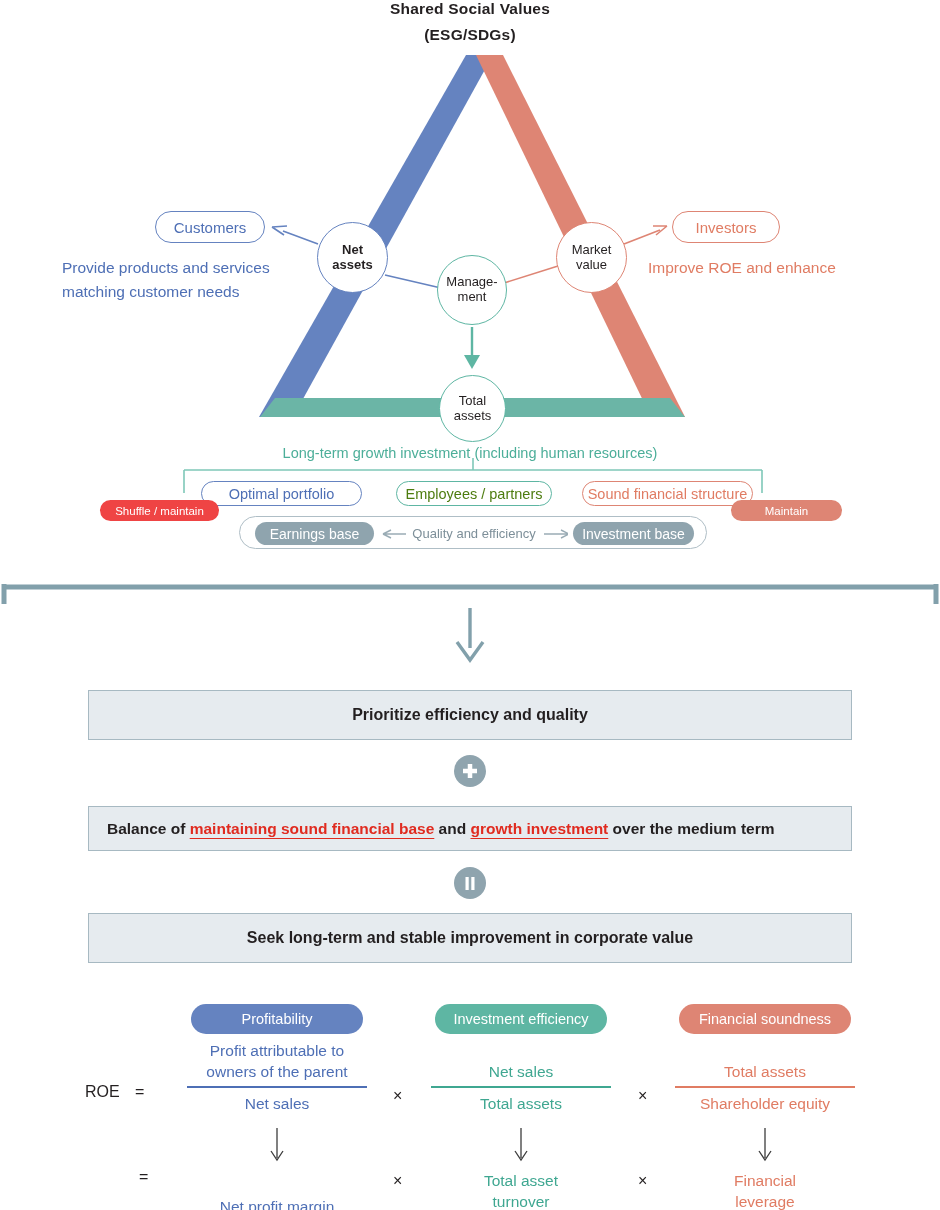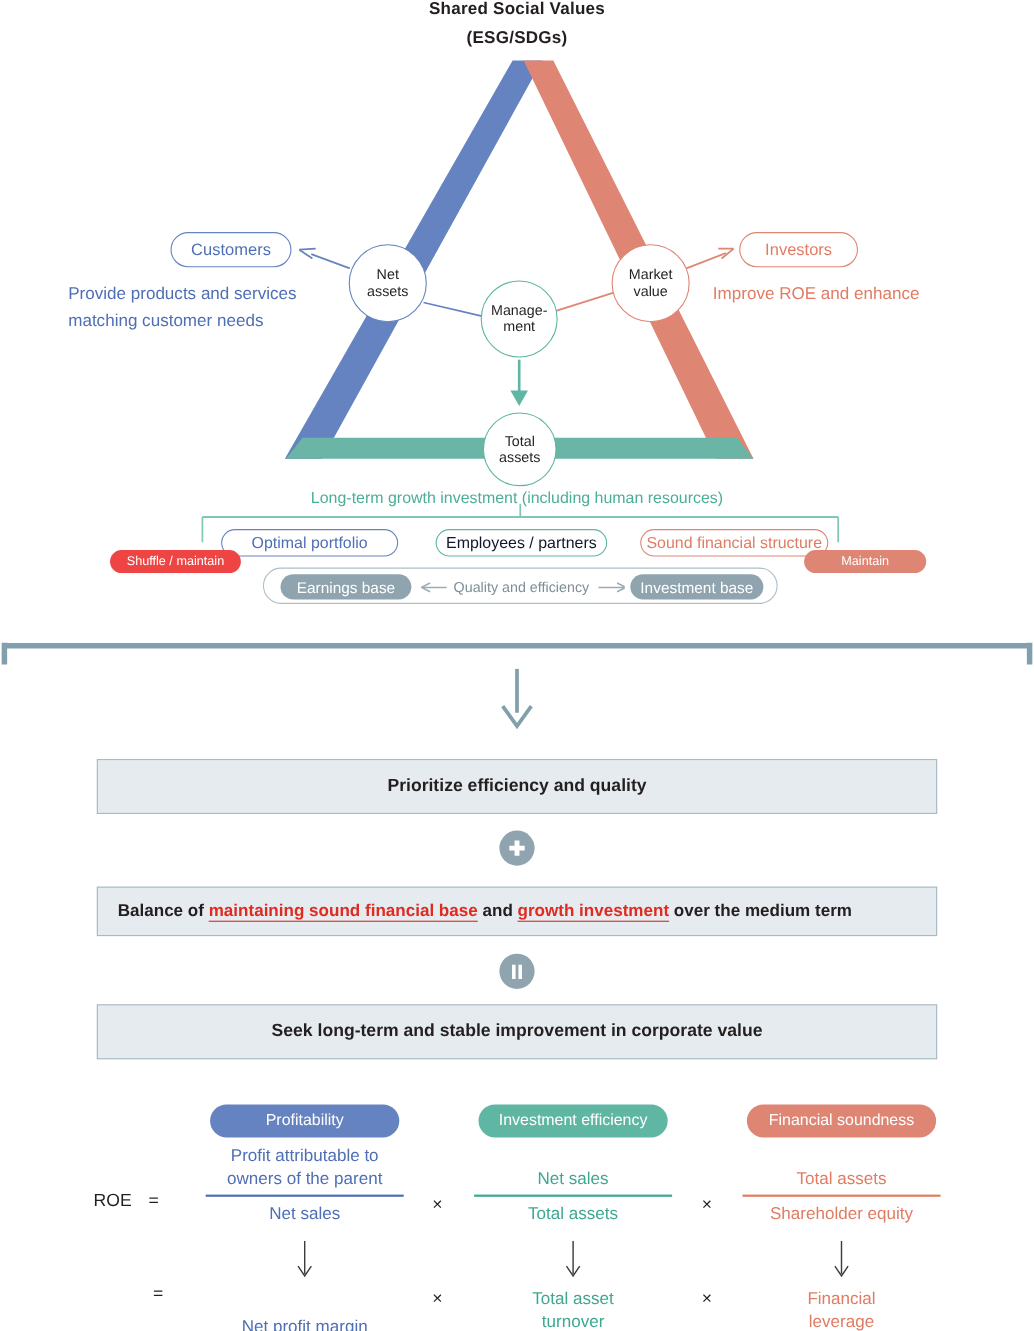--- a/index.html
+++ b/index.html
@@ -22,21 +22,21 @@
   .tri-svg { position: absolute; left: 0; top: 0; }
 
   .node {
     position: absolute; border-radius: 50%;
     background: #ffffff; display: flex; align-items: center;
     justify-content: center; text-align: center;
     color: #231f20; line-height: 1.12;
   }
   #node-netsales {
     left: 317px; top: 222px; width: 71px; height: 71px;
-    border: 1.4px solid #6583C0; font-size: 13px;
+    border: 1.4px solid #6583C0; font-size: 13px; font-weight: bold;
   }
   #node-marketvalue {
     left: 556px; top: 222px; width: 71px; height: 71px;
     border: 1.4px solid #DE8574; font-size: 13px;
   }
   #node-management {
     left: 437px; top: 255px; width: 70px; height: 70px;
     border: 1.4px solid #5EB6A3; font-size: 13px;
   }
   #node-totalassets {
@@ -76,21 +76,21 @@
     position: absolute; display: flex; align-items: center;
     justify-content: center; border-radius: 30px;
     background: #ffffff; font-size: 14.5px; white-space: nowrap;
   }
   #pill-portfolio {
     left: 201px; top: 481px; width: 161px; height: 25px;
     border: 1.3px solid #6583C0; color: #4E6FB5;
   }
   #pill-employees {
     left: 396px; top: 481px; width: 156px; height: 25px;
-    border: 1.3px solid #5EB6A3; color: #0f172a;
+    border: 1.3px solid #5EB6A3; color: #4d7c0f;
   }
   #pill-soundfin {
     left: 582px; top: 481px; width: 171px; height: 25px;
     border: 1.3px solid #DE8574; color: #E07C63;
   }
 
   .pill-solid {
     position: absolute; display: flex; align-items: center;
     justify-content: center; border-radius: 30px;
     color: #ffffff; font-size: 11.5px; white-space: nowrap;

